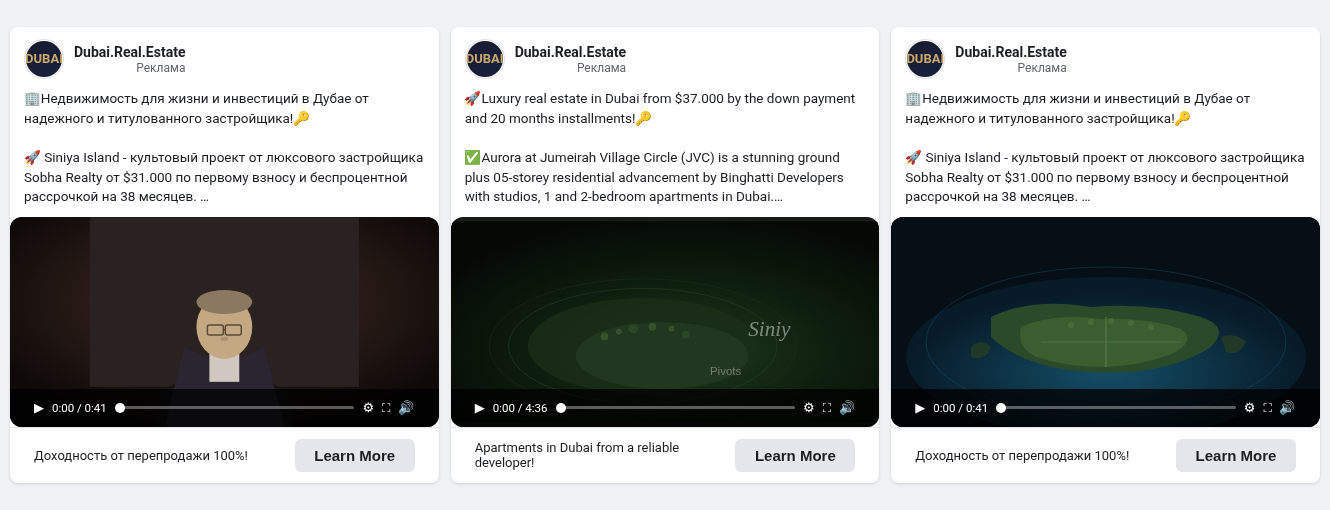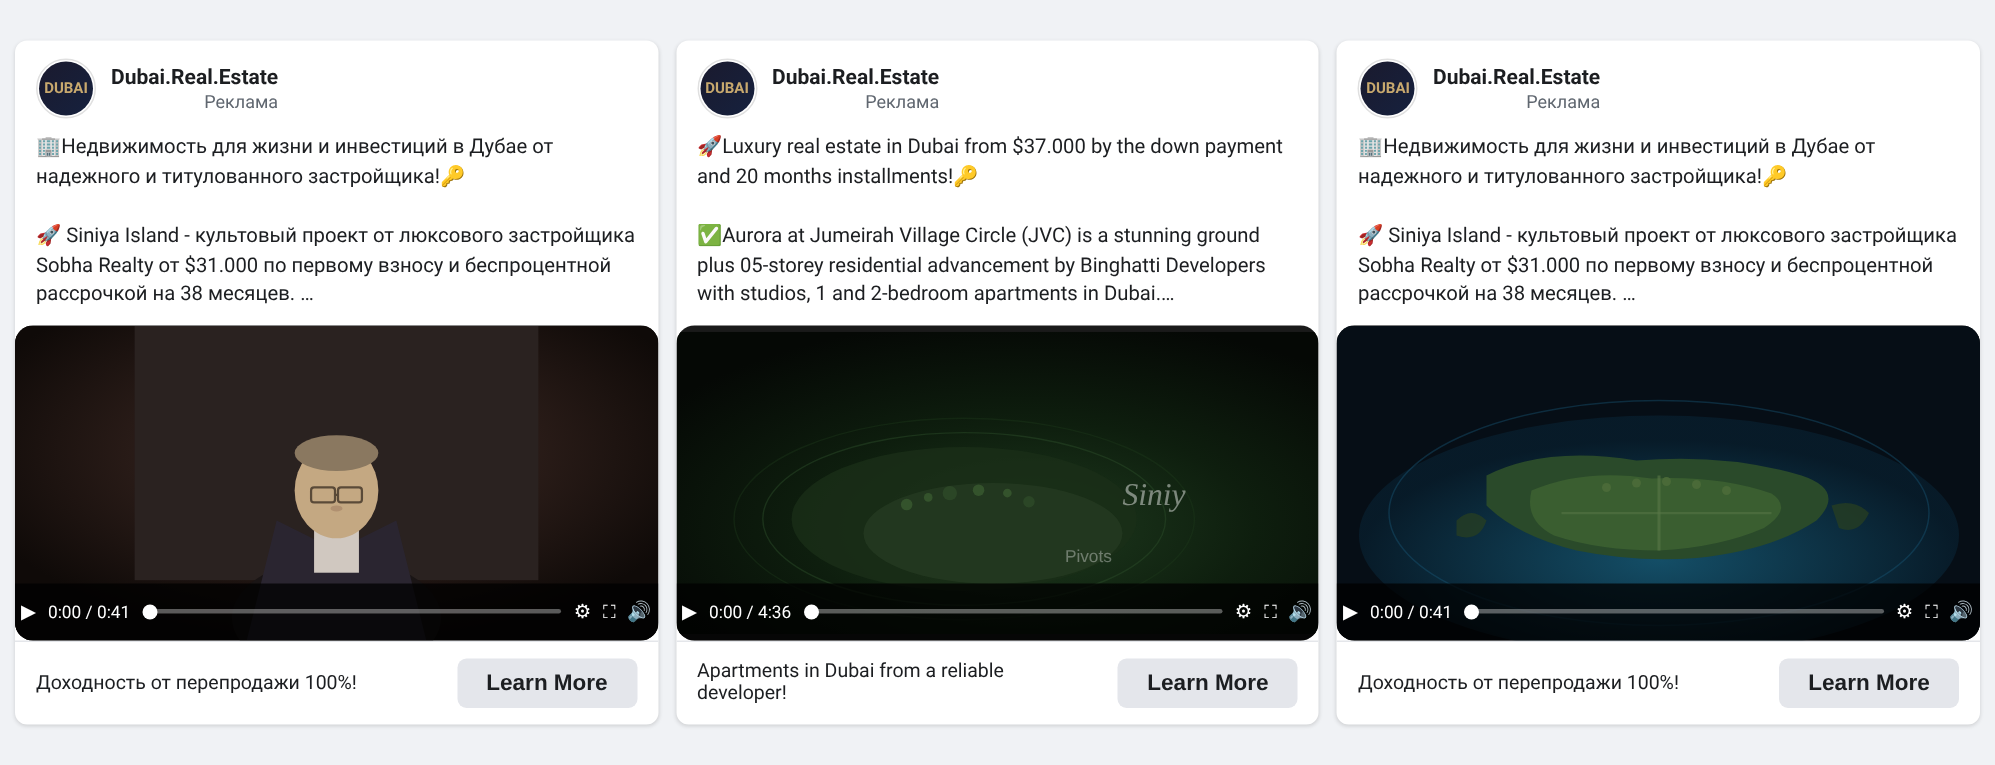--- a/index.html
+++ b/index.html
@@ -46,21 +46,21 @@
       overflow: hidden;
     }
     .logo-inner {
       width: 36px;
       height: 36px;
       background: linear-gradient(135deg, #1a1a2e 0%, #16213e 100%);
       border-radius: 50%;
       display: flex;
       align-items: center;
       justify-content: center;
-      font-size: 10px;
+      font-size: 13px;
       color: #c8a96e;
       font-weight: bold;
       text-align: center;
       line-height: 1.1;
     }
     .header-text {
       display: flex;
       flex-direction: column;
       text-align: right;
     }
@@ -93,21 +93,21 @@
       border-radius: 12px;
     }
     .video-controls {
       position: absolute;
       bottom: 0;
       left: 0;
       right: 0;
       background: rgba(0,0,0,0.75);
       display: flex;
       align-items: center;
-      padding: 6px 4px;
+      padding: 6px 24px;
       gap: 8px;
       height: 38px;
     }
     .ctrl-btn {
       color: #ffffff;
       font-size: 14px;
       cursor: pointer;
       display: flex;
       align-items: center;
     }
@@ -150,21 +150,21 @@
       font-size: 12px;
     }
     .ctrl-volume {
       color: #ffffff;
       font-size: 13px;
     }
     .card-footer {
       display: flex;
       align-items: center;
       justify-content: space-between;
-      padding: 10px 14px;
+      padding: 10px 24px;
       border-top: 1px solid #e4e6ea;
       min-height: 56px;
     }
     .footer-text {
       font-size: 13px;
       color: #1c1e21;
       flex: 1;
       padding-right: 10px;
     }
     .learn-more-btn {

